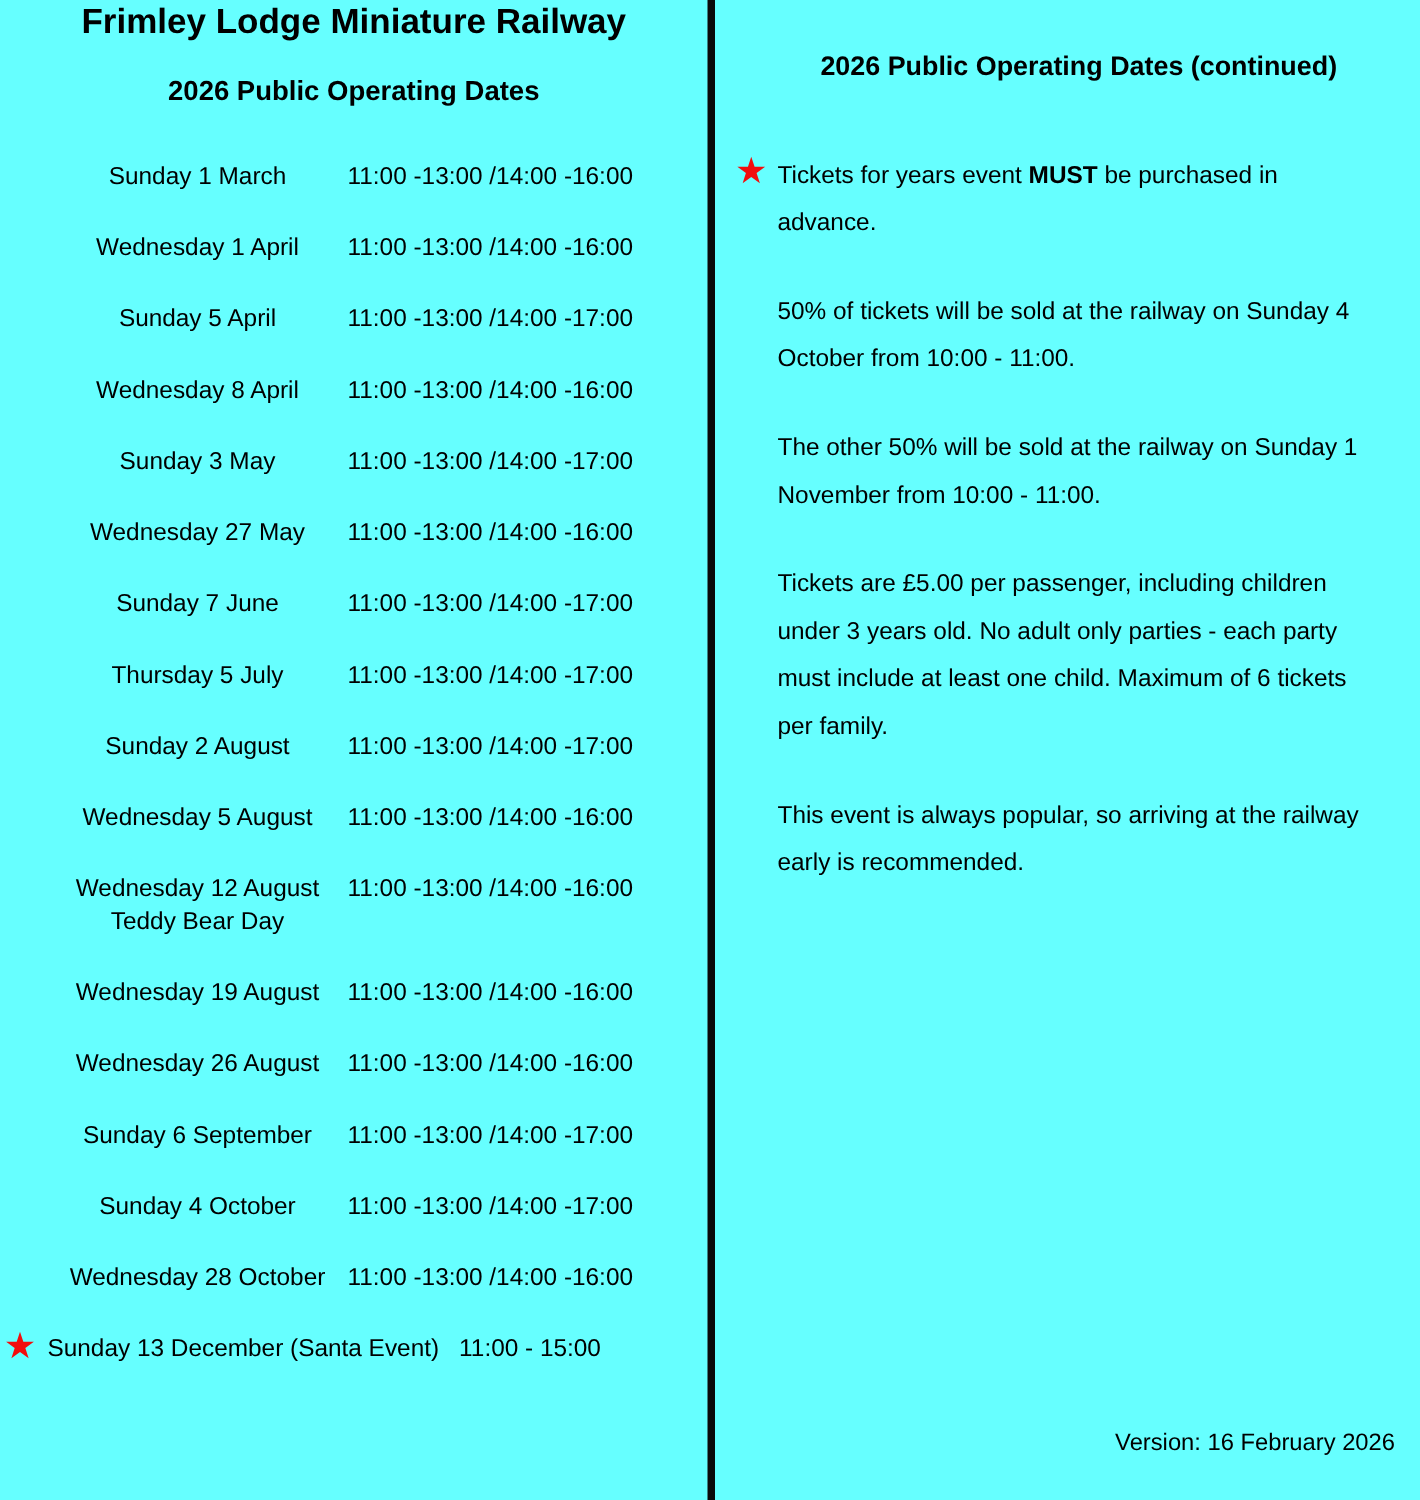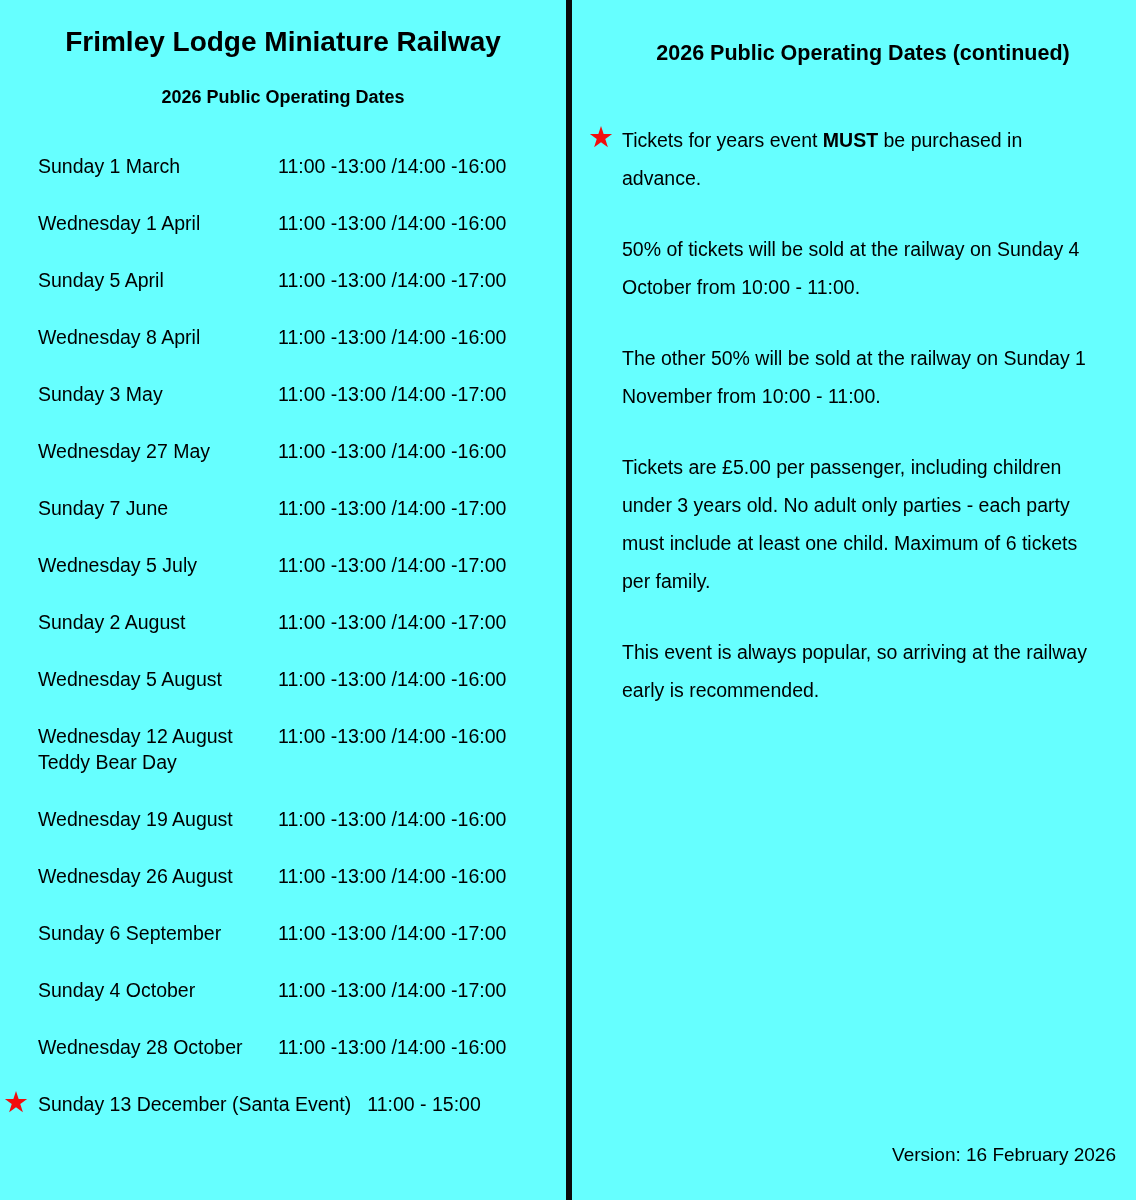--- a/index.html
+++ b/index.html
@@ -14,36 +14,35 @@
     background: var(--bg);
     color: var(--ink);
     font-family: "Liberation Sans", sans-serif;
     overflow: hidden;
   }
   .page { display: flex; width: 1136px; height: 1200px; }
 
   
   .left-col { width: 566px; flex: 0 0 566px; }
   .title {
-    margin-top: 25px;
     text-align: center;
     font-size: 28px;
     font-weight: bold;
     line-height: 34px;
   }
   .address {
     margin-top: 13px;
     text-align: center;
     font-size: 19px;
     line-height: 24px;
   }
   .left-heading {
     margin-top: 25px;
     text-align: center;
-    font-size: 18px;
+    font-size: 22px;
     font-weight: bold;
     line-height: 27px;
   }
   .schedule { margin-top: 42px; }
   .schedule-row {
     position: relative;
     display: flex;
     align-items: flex-start;
     padding-left: 38px;
     margin-bottom: 31px;
@@ -53,21 +52,21 @@
   .row-star {
     display: none;
     position: absolute;
     left: 3px;
     top: -3px;
     color: var(--star);
     font-size: 29px;
     line-height: 29px;
   }
   .schedule-row.starred .row-star { display: block; }
-  .row-date { width: 240px; flex: 0 0 auto; }
+  .row-date { width: 240px; flex: 0 0 auto; text-align: center; }
   .row-date .d1, .row-date .d2 { display: block; }
   .schedule-row.starred .row-date { width: auto; margin-right: 16px; }
   .row-times { white-space: nowrap; }
 
   
   .divider { width: 6px; flex: 0 0 6px; background: var(--divider); }
 
   
   .right-col {
     flex: 1 1 auto;
@@ -166,21 +165,21 @@
 
     <span class="row-date">
             <span class="d1">Sunday 7 June</span>
           </span>
     <span class="row-times">11:00 -13:00 /14:00 -17:00</span>
   </div>
 
   <div class="schedule-row">
 
     <span class="row-date">
-            <span class="d1">Wednesday 5 July</span>
+            <span class="d1">Thursday 5 July</span>
           </span>
     <span class="row-times">11:00 -13:00 /14:00 -17:00</span>
   </div>
 
   <div class="schedule-row">
 
     <span class="row-date">
             <span class="d1">Sunday 2 August</span>
           </span>
     <span class="row-times">11:00 -13:00 /14:00 -17:00</span>

